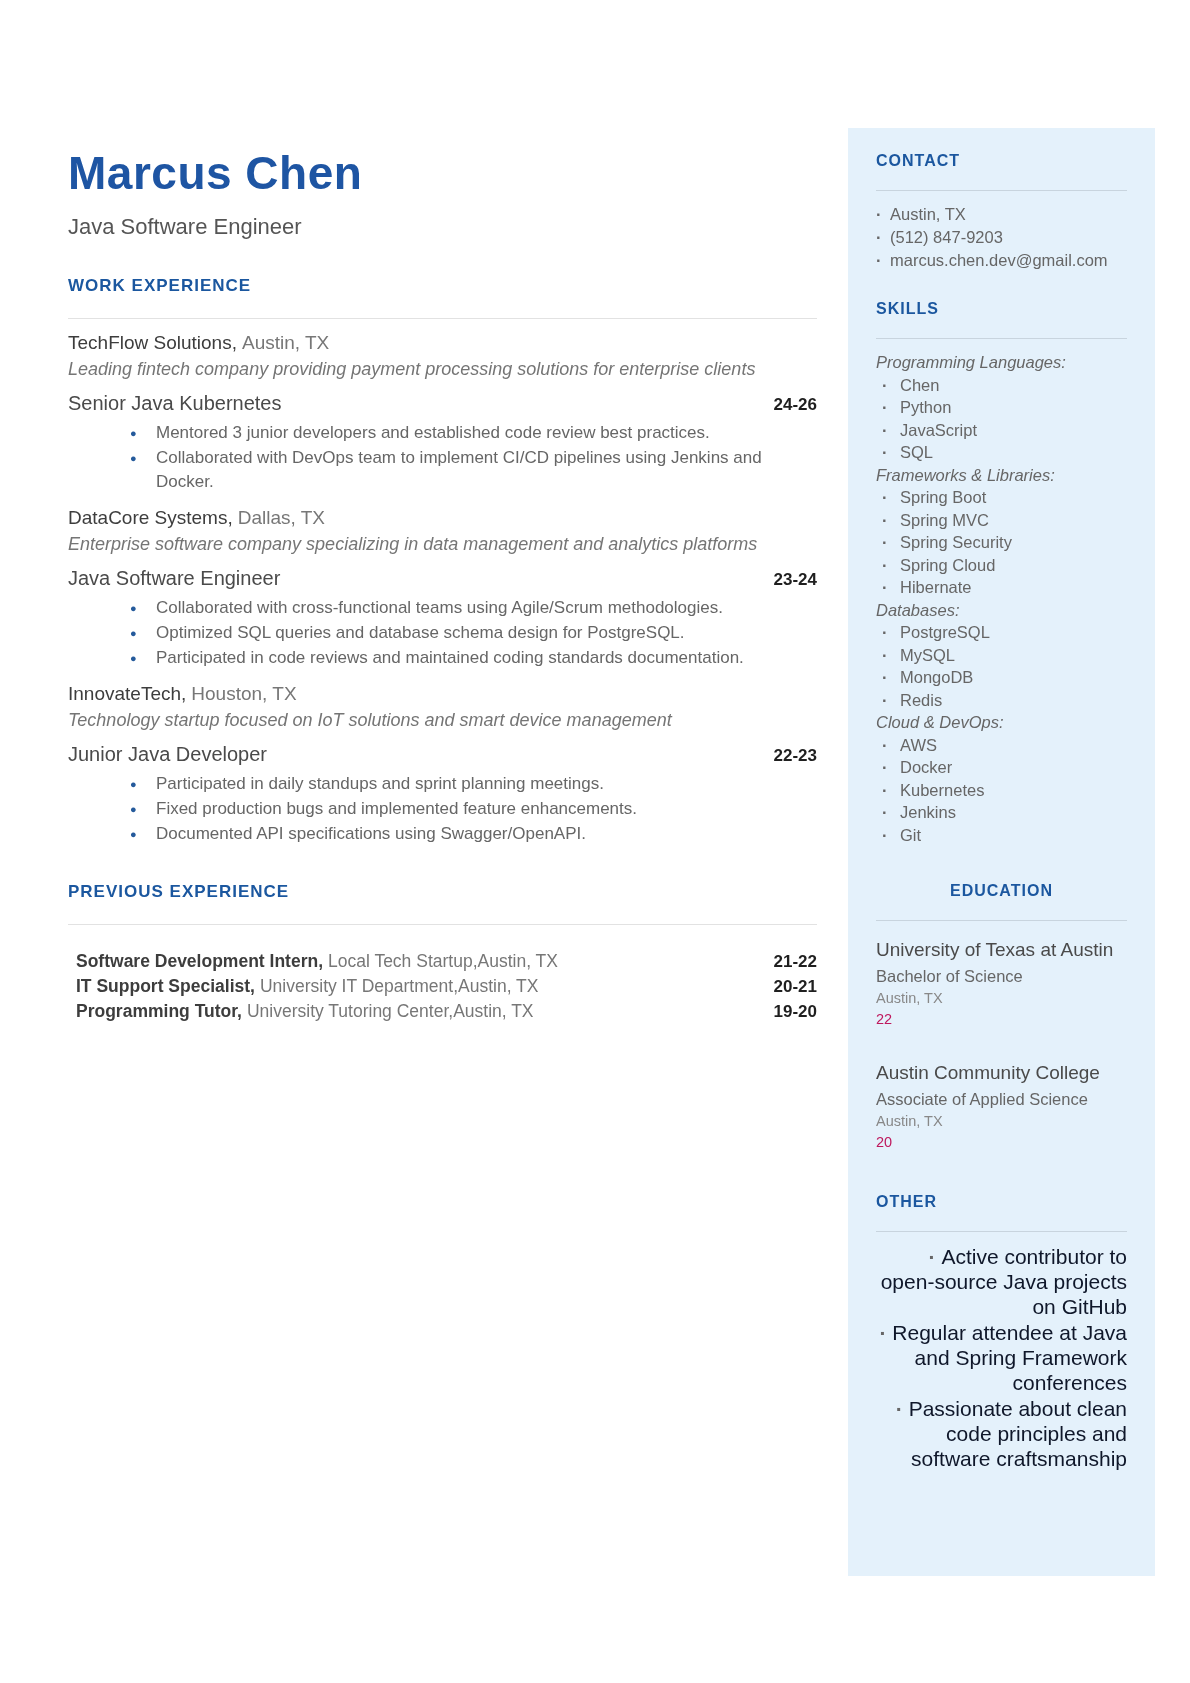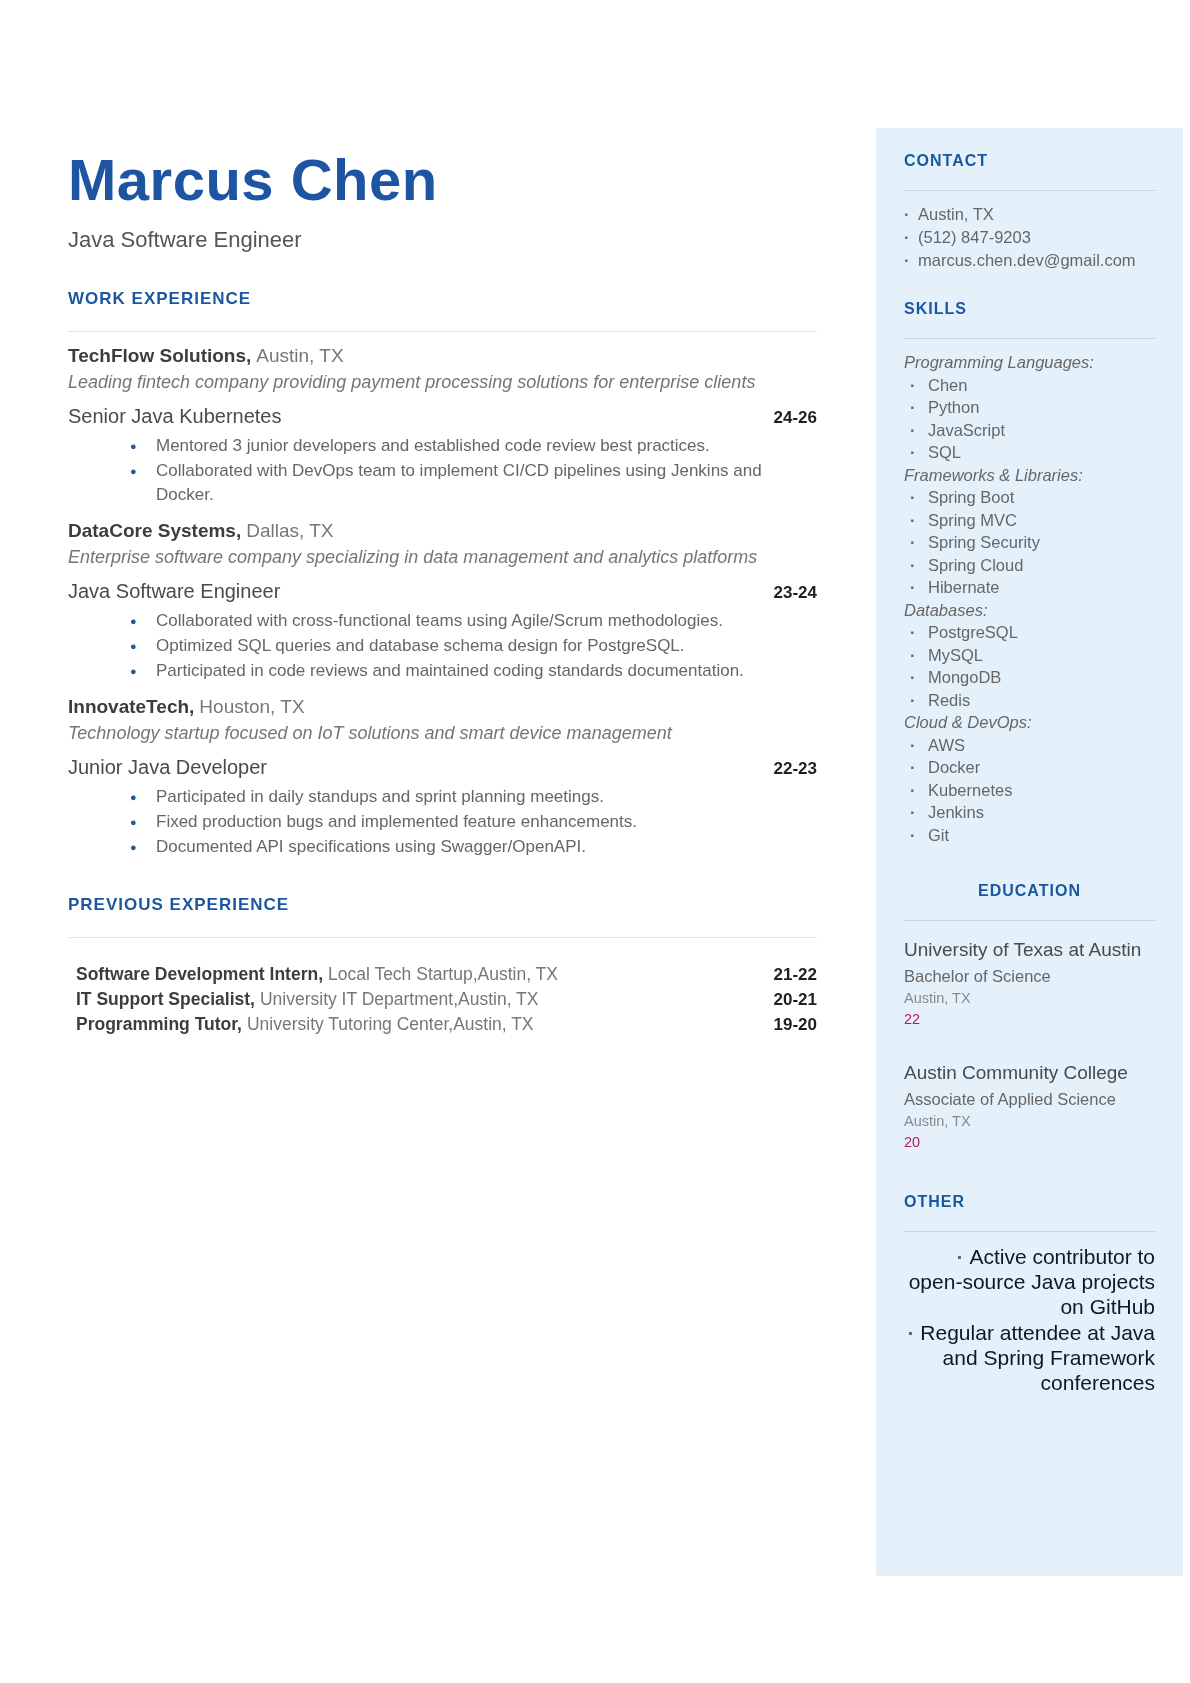--- a/index.html
+++ b/index.html
@@ -3,43 +3,43 @@
 <meta charset="utf-8">
 <style>
   * { margin:0; padding:0; box-sizing:border-box; }
   body { background:#fff; }
   .page {
     position:relative; width:1190px; height:1683px; background:#ffffff;
     font-family:"Liberation Sans", sans-serif; overflow:hidden;
   }
   
   .main { position:absolute; left:68px; top:0; width:749px; }
-  .name { margin-top:146px; font-size:58px; font-weight:bold; letter-spacing:.5px; color:#1e55a3; }
+  .name { margin-top:146px; font-size:46px; font-weight:bold; letter-spacing:.5px; color:#1e55a3; }
   .subtitle { margin-top:14px; font-size:22px; color:#555; }
   .section-head { margin-top:36px; font-size:17px; font-weight:bold; letter-spacing:1px; color:#1b579f; }
   .rule { border:none; border-top:1px solid #e2e2e2; margin:22px 0 0 0; }
   .company-line { margin-top:13px; font-size:19px; color:#777; }
-  .company-name { font-weight:bold; color:#3d3d3d; }
+  .company-name { font-weight:normal; color:#3d3d3d; }
   .company-loc { margin-left:5px; }
   .company-desc { margin-top:5px; font-size:18px; font-style:italic; color:#757575; }
   .role-row { display:flex; justify-content:space-between; align-items:baseline; margin-top:12px; }
   .role-title { font-size:20px; color:#4a4a4a; }
   .role-dates { font-size:17px; font-weight:bold; color:#1f1f1f; }
   ul.bullets { list-style:none; margin:6px 0 0 0; padding:0 0 0 60px; }
   ul.bullets li { position:relative; padding-left:28px; font-size:17px; color:#666; line-height:24px; margin-bottom:1px; }
   ul.bullets li::before { content:"●"; position:absolute; left:2px; top:0; font-size:11px; line-height:24px; color:#255a9b; }
   .prev-block { margin-top:24px; }
   .prev-row { display:flex; justify-content:space-between; font-size:17.5px; color:#777; line-height:25px;margin-left:8px; }
   .prev-left { white-space:nowrap; }
   .prev-role { font-weight:bold; color:#3d3d3d; }
   .prev-org { margin-left:5px; }
   .prev-dates { font-size:17px; font-weight:bold; color:#1f1f1f; }
   
   .sidebar {
-    position:absolute; left:876px; top:128px; width:307px; height:1448px;
+    position:absolute; left:848px; top:128px; width:307px; height:1448px;
     background:#e4f1fb; padding:24px 28px;
   }
   .sb-head { font-size:16px; font-weight:bold; letter-spacing:1px; color:#1b579f; }
   .sb-rule { border:none; border-top:1px solid #c8d4de; margin:20px 0 12px 0; }
   .sb-section { margin-top:28px; }
   .dot-item { position:relative; padding-left:14px; font-size:16.5px; color:#666; line-height:23px; }
   .dot-item::before { content:"·"; position:absolute; left:0; top:0; color:#666; font-weight:bold; }
   .skill-group-label { font-size:16.5px; font-style:italic; color:#666; line-height:22.5px; }
   .skill-item { position:relative; padding-left:24px; font-size:16.5px; color:#666; line-height:22.5px; }
   .skill-item::before { content:"·"; position:absolute; left:6px; top:0; color:#666; font-weight:bold; }
@@ -190,16 +190,17 @@
       <div class="edu-degree">Associate of Applied Science</div>
       <div class="edu-loc">Austin, TX</div>
       <div class="edu-year">20</div>
     </div>
 
     <div class="sb-head sb-other-head">OTHER</div>
     <hr class="sb-rule">
     <div>
       <div class="other-item">Active contributor to open-source Java projects on GitHub</div>
       <div class="other-item">Regular attendee at Java and Spring Framework conferences</div>
+      <div class="other-item">Passionate about clean code principles and software craftsmanship</div>
     </div>
 
   </div>
 </div>
 
 </body></html>

